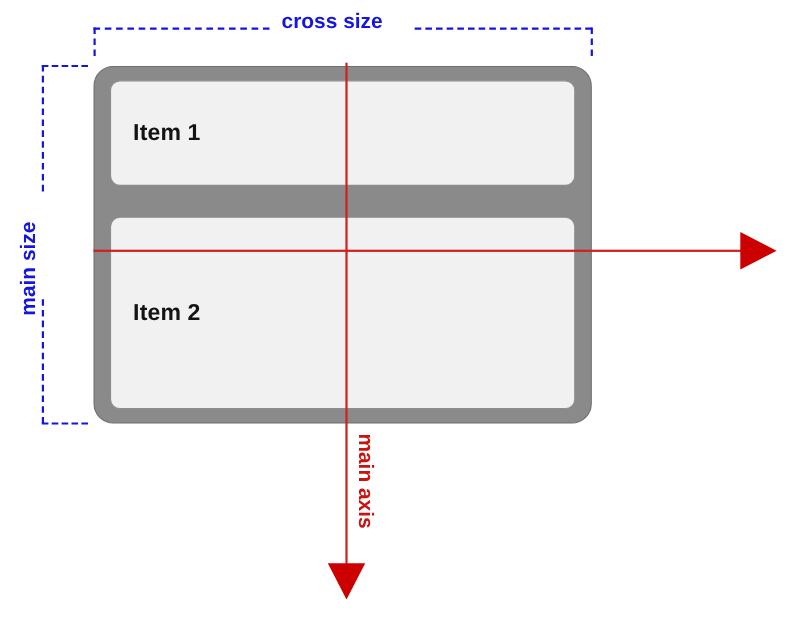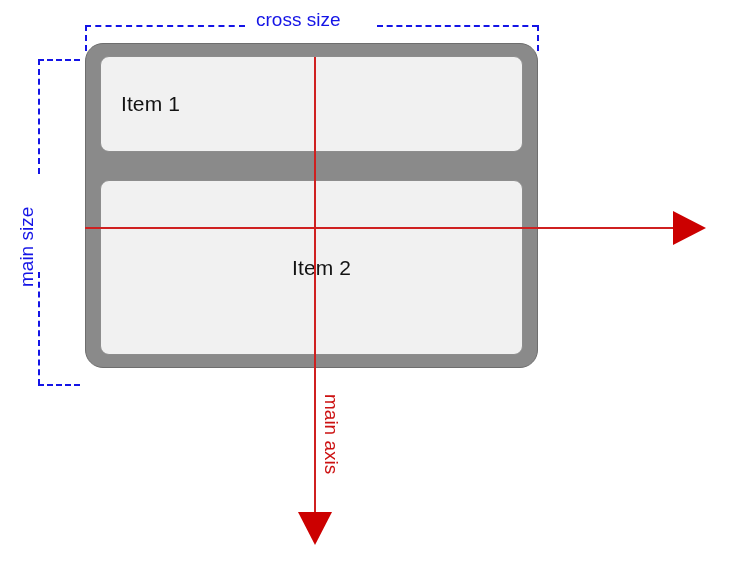--- a/index.html
+++ b/index.html
@@ -10,27 +10,28 @@
   }
   body {
     font-family: "Liberation Sans", sans-serif;
   }
   #canvas {
     position: relative;
     width: 736px;
     height: 578px;
     background: #ffffff;
     overflow: hidden;
+    font-weight: bold;
   }
 
   
   .flex-container {
     position: absolute;
     left: 85px;
-    top: 43px;
+    top: 60px;
     width: 453px;
     height: 325px;
     box-sizing: border-box;
     background: #8a8a8a;
     border: 1px solid #6e6e6e;
     border-radius: 18px;
     padding: 12px 14px;
     display: flex;
     flex-direction: column;
     justify-content: space-between;
@@ -42,21 +43,21 @@
     border: 1px solid #8d8d8d;
     border-radius: 9px;
     display: flex;
     align-items: center;
     padding-left: 20px;
     color: #131313;
     font-size: 21px;
     letter-spacing: 0.1px;
   }
   .flex-item.item-1 { height: 96px; }
-  .flex-item.item-2 { height: 175px; justify-content: center; }
+  .flex-item.item-2 { height: 175px; }
 
   
   .bracket-line {
     position: absolute;
     z-index: 4;
   }
   .bracket-h {
     border-top: 2px dashed #1414e6;
     height: 0;
   }

